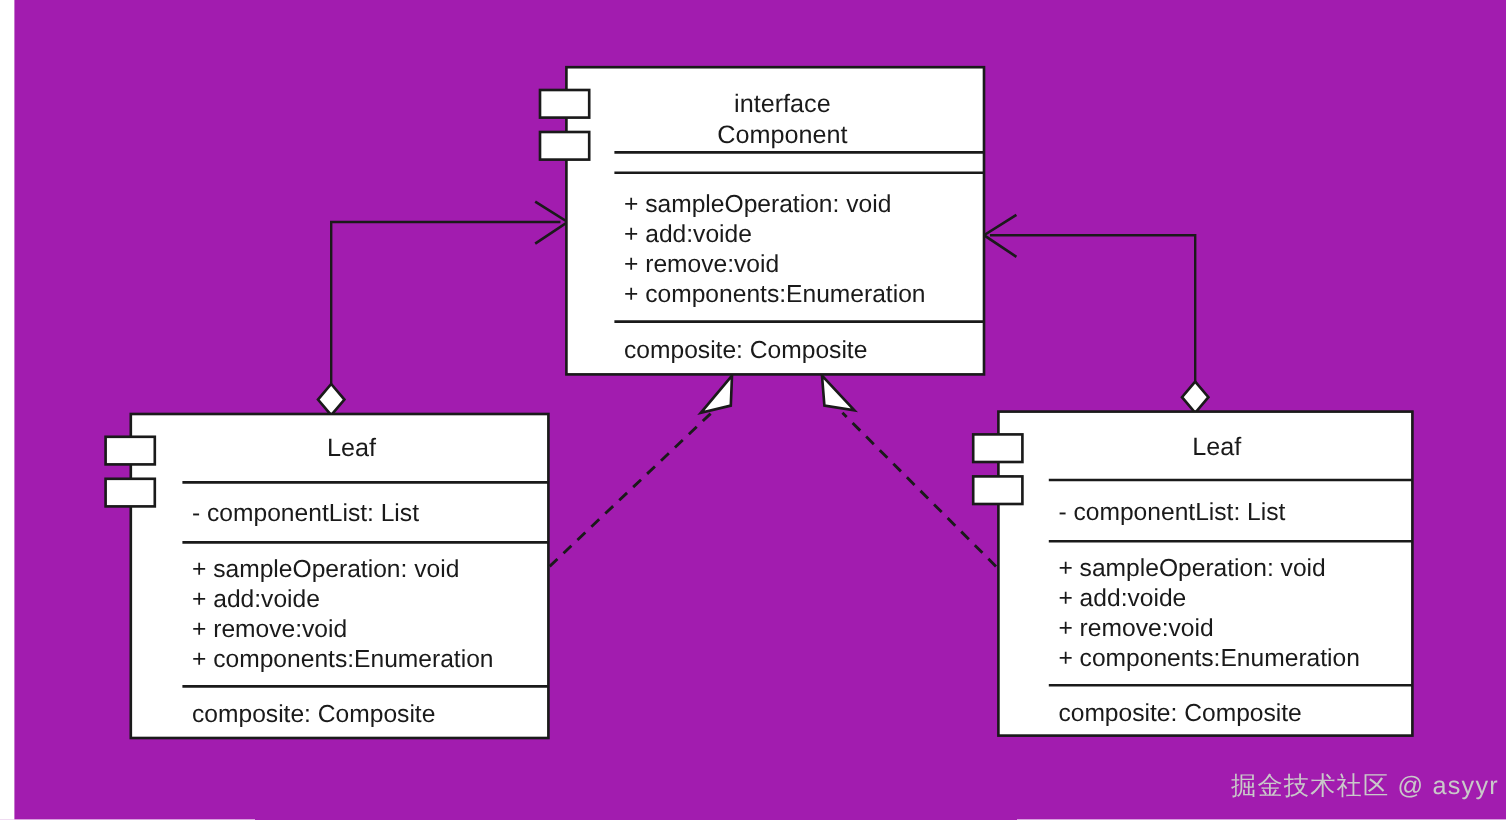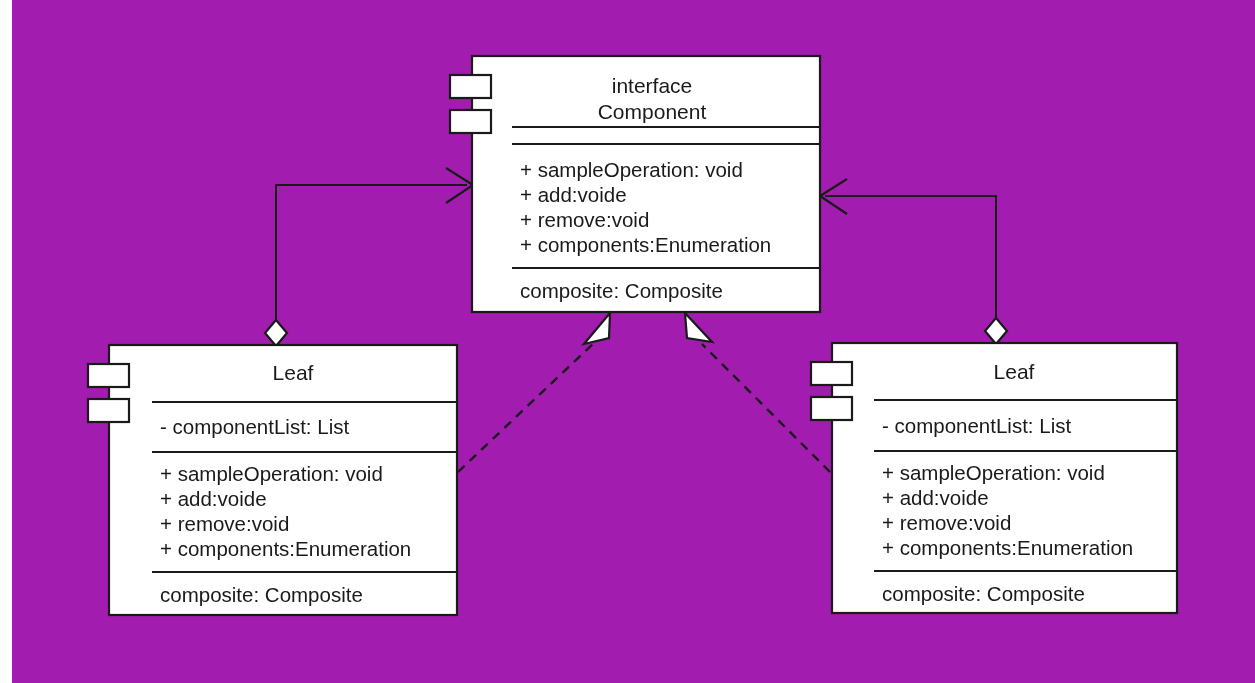--- a/index.html
+++ b/index.html
@@ -185,14 +185,15 @@
       <text class="cls-member" x="870" y="530">+ remove:void</text>
       <text class="cls-member" x="870" y="555">+ components:Enumeration</text>
 
       <path class="sep-line" d="M 862 571 L 1165 571"></path>
 
       <text class="cls-member" x="870" y="601">composite: Composite</text>
     </g>
 
   </svg>
 
+  <div class="watermark-text">掘金技术社区 @ asyyr</div>
 
 </div>
 
 </body></html>

